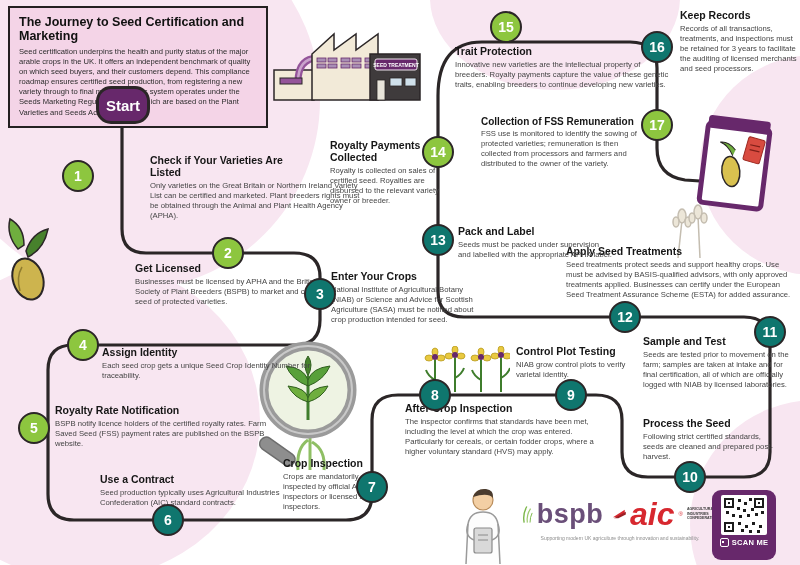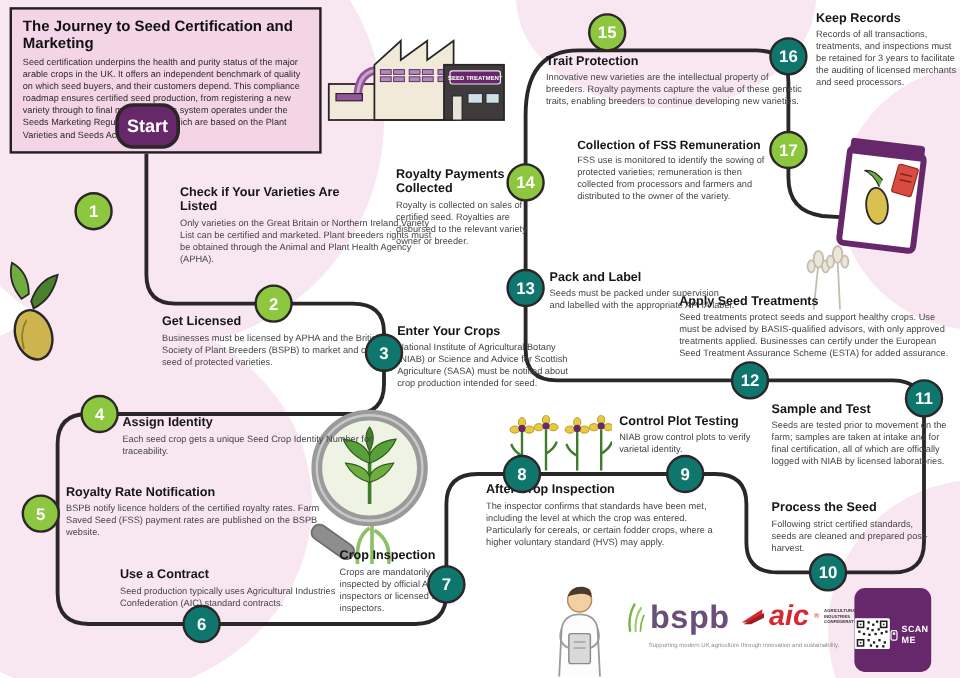--- a/index.html
+++ b/index.html
@@ -29,28 +29,28 @@
   .titleBox p  { margin:0; font-size:7.6px; line-height:1.33; color:#2c2c2c; }
   .start {
     position:absolute; left:96px; top:86px; width:54px; height:38px; box-sizing:border-box;
     background:#67286b; border:3px solid #2b2627; border-radius:15px;
     color:#fff; font-weight:bold; font-size:15px; display:flex;
     align-items:center; justify-content:center; z-index:6;
   }
   .logos { position:absolute; left:522px; top:496px; width:196px; z-index:4; }
   .logoRow { display:flex; align-items:center; gap:4px; }
   .bspbTxt { font-size:27px; font-weight:bold; color:#6a4f79; letter-spacing:0.5px; line-height:1; }
-  .aicTxt  { font-size:24px; font-weight:bold; font-style:italic; color:#d7282f; line-height:1; }
+  .aicTxt  { font-size:32px; font-weight:bold; font-style:italic; color:#d7282f; line-height:1; }
   .aicReg  { font-size:6px; color:#d7282f; vertical-align:top; }
   .aicSub  { width:40px; font-size:3.6px; font-weight:bold; color:#3a3a3a; line-height:1.25; text-transform:uppercase; }
   .tagline { margin-top:3px; font-size:5px; color:#8d8d8d; text-align:center; }
   .qr {
     position:absolute; left:712px; top:490px; width:64px; height:70px;
     background:#67286b; border-radius:9px; z-index:4; display:flex;
-    flex-direction:row; align-items:center; padding-top:5px; box-sizing:border-box;
+    flex-direction:column; align-items:center; padding-top:5px; box-sizing:border-box;
   }
   .scanRow { display:flex; align-items:center; gap:3px; margin-top:3px; }
   .scanIcon { width:7px; height:7px; border:1.5px solid #fff; border-radius:2px; position:relative; }
   .scanIcon::after { content:""; position:absolute; left:1.5px; top:1.5px; width:2px; height:2px; background:#fff; }
   .scanTxt { color:#fff; font-size:7.5px; font-weight:bold; letter-spacing:0.3px; }
 </style>
 </head>
 <body>
 
 <div class="canvas">

